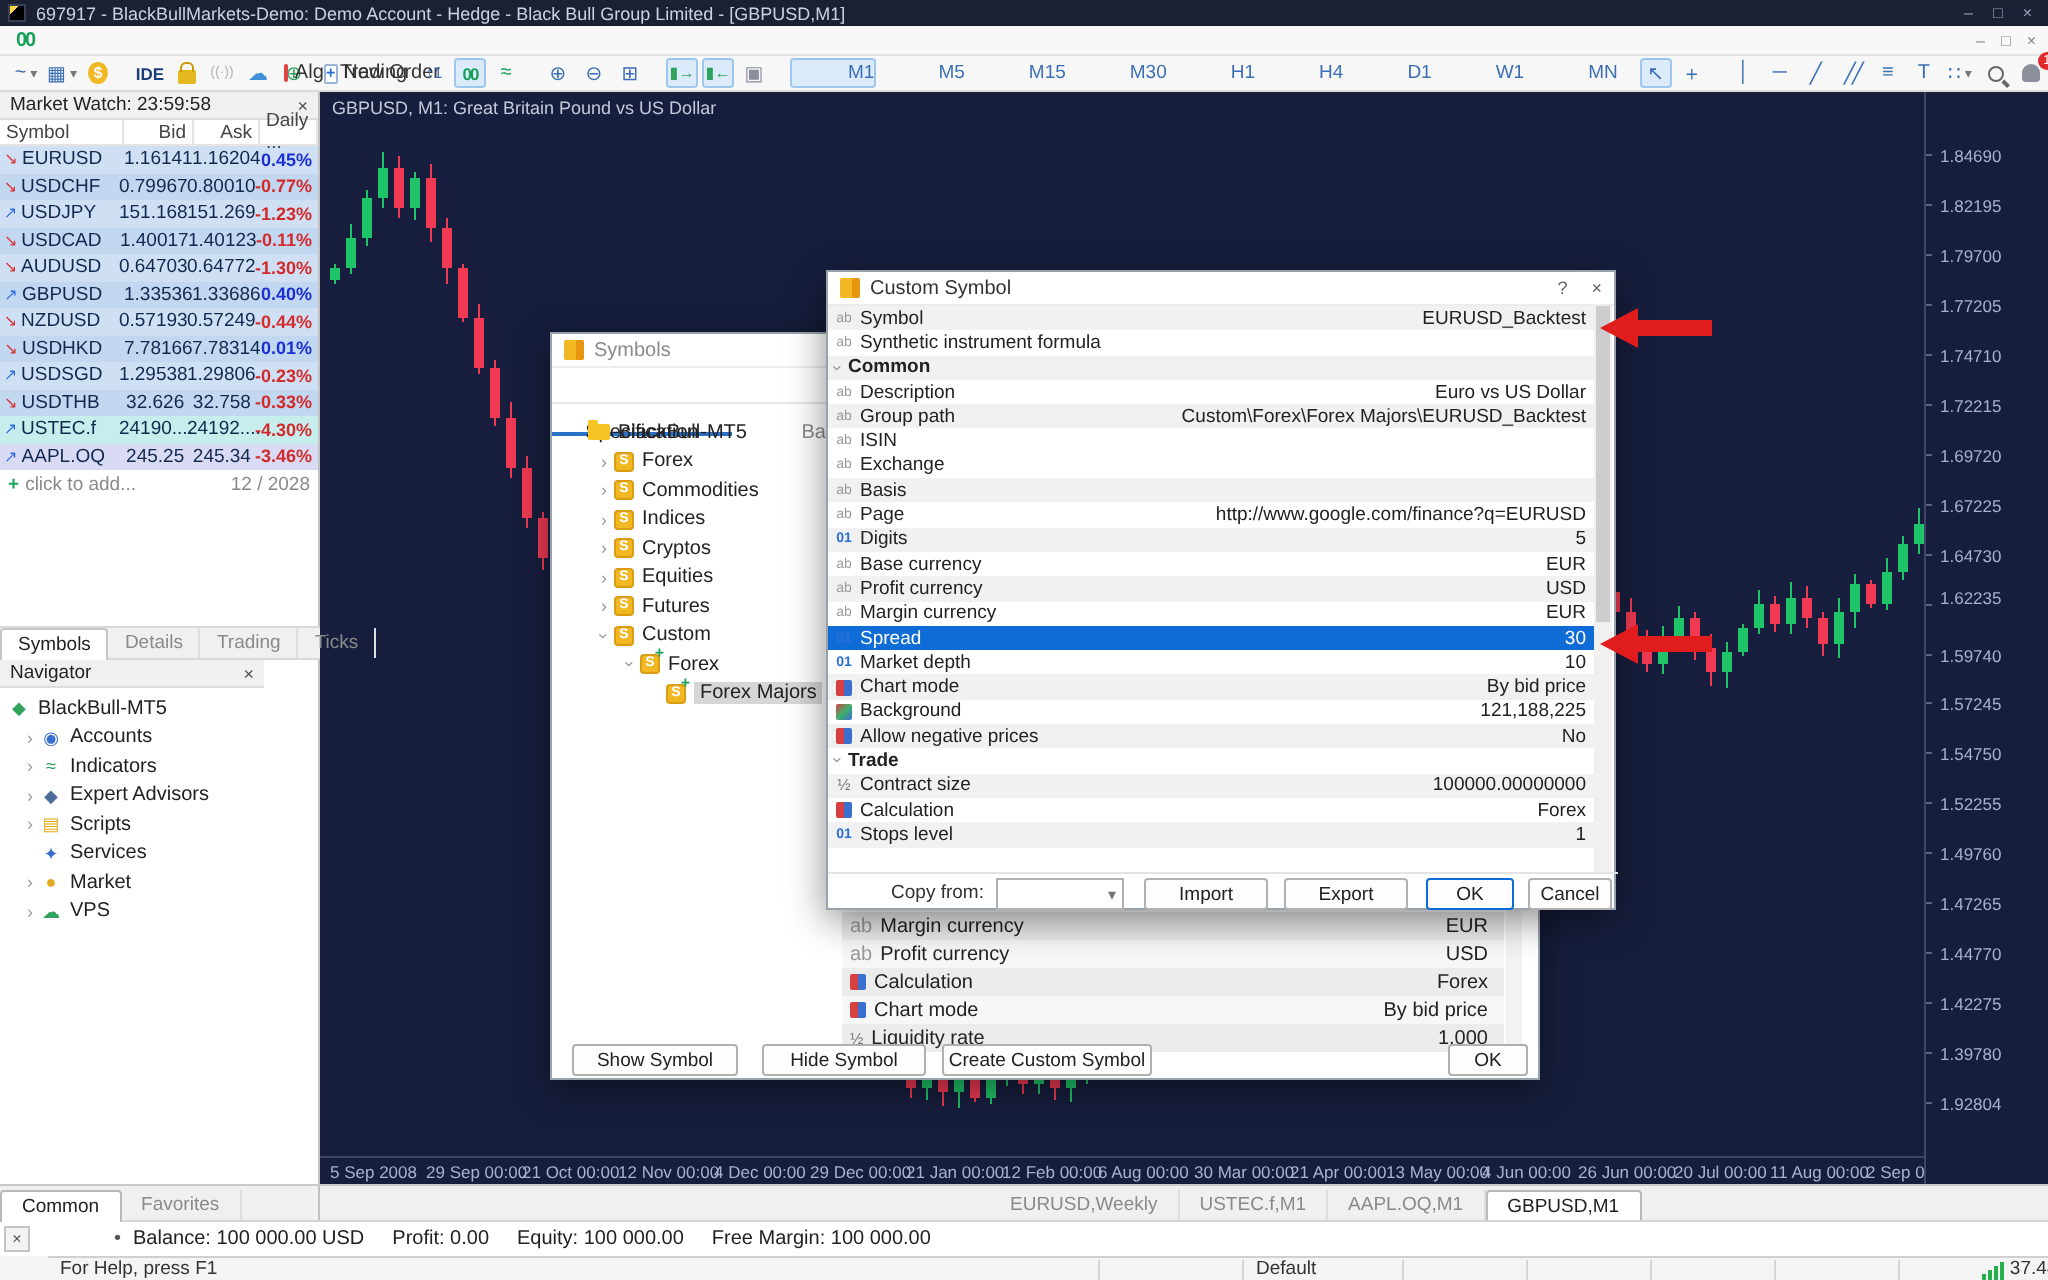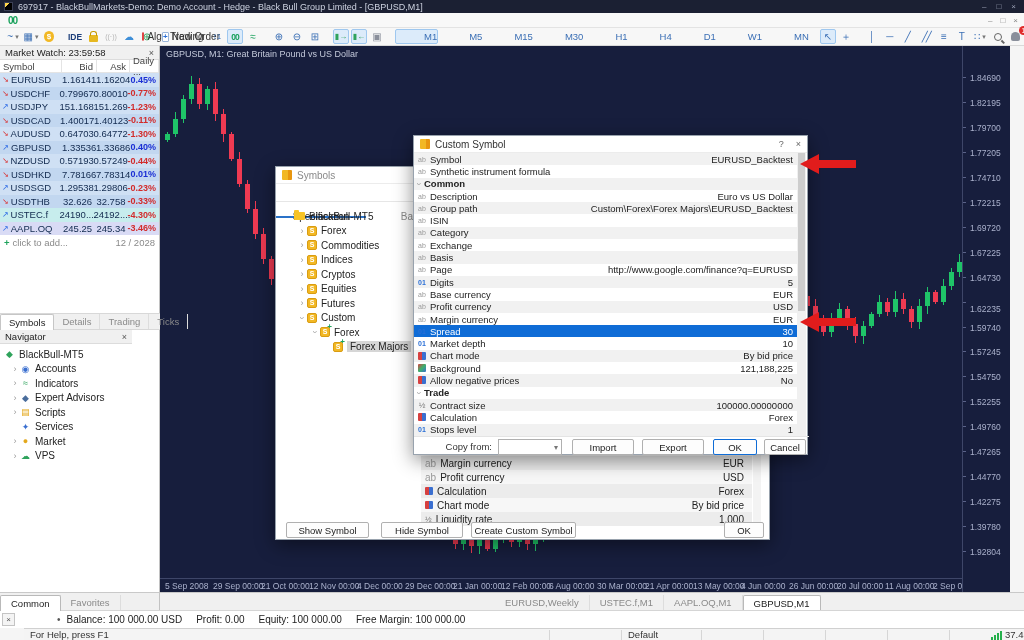--- a/index.html
+++ b/index.html
@@ -81,21 +81,21 @@
   .nav-ico { width:11px; height:11px; margin-right:4px; display:inline-flex; align-items:center; justify-content:center;
              font-size:9px; border-radius:2px; }
 
   
   .chart { position:absolute; left:160px; top:46px; width:802px; height:546px; background:#171e3d; overflow:hidden; z-index:1; }
   .chart-label { position:absolute; left:6px; top:3px; color:#c3c9da; font-size:9px; }
   #candles { position:absolute; left:0; top:0; width:802px; height:532px; }
   .wick,.body { position:absolute; }
   .time-band { position:absolute; left:0; top:532px; width:802px; height:14px; border-top:1px solid #3e4668; }
   .time-label { position:absolute; top:2px; color:#aab1cc; font-size:8.5px; white-space:nowrap; }
-  .price-axis { position:absolute; left:962px; top:46px; width:48px; height:546px; background:#171e3d;
+  .price-axis { position:absolute; left:962px; top:46px; width:62px; height:546px; background:#171e3d;
                 border-left:1px solid #3e4668; z-index:1; }
   .price-label { position:absolute; left:7px; color:#aab1cc; font-size:8.5px; }
   .price-tick { position:absolute; left:0; width:3px; height:1px; background:#5a6288; }
 
   
   .dialog { position:absolute; background:#fff; border:1px solid #98a2ad; box-shadow:0 5px 18px rgba(0,0,0,.45); }
   .dlg-title { height:17px; display:flex; align-items:center; padding:0 6px; font-size:10px; color:#333;
                background:#fff; border-bottom:1px solid #ececec; }
   .dlg-title .ico { width:10px; height:10px; background:#f2b824; border-radius:1px; margin-right:5px;
                     background-image:linear-gradient(90deg,#f2b824 0 6px,#e8960f 6px); }
@@ -668,21 +668,21 @@
       <span class="price-label" style="top: 126.8px;">1.74710</span>
       <span class="price-tick" style="top: 130.8px;"></span>
       <span class="price-label" style="top: 151.75px;">1.72215</span>
       <span class="price-tick" style="top: 155.75px;"></span>
       <span class="price-label" style="top: 176.7px;">1.69720</span>
       <span class="price-tick" style="top: 180.7px;"></span>
       <span class="price-label" style="top: 201.65px;">1.67225</span>
       <span class="price-tick" style="top: 205.65px;"></span>
       <span class="price-label" style="top: 226.6px;">1.64730</span>
       <span class="price-tick" style="top: 230.6px;"></span>
-      <span class="price-label" style="top: 258px;">1.62235</span>
+      <span class="price-label" style="top: 248px;">1.62235</span>
       <span class="price-tick" style="top: 255.55px;"></span>
       <span class="price-label" style="top: 276.5px;">1.59740</span>
       <span class="price-tick" style="top: 280.5px;"></span>
       <span class="price-label" style="top: 301.45px;">1.57245</span>
       <span class="price-tick" style="top: 305.45px;"></span>
       <span class="price-label" style="top: 326.4px;">1.54750</span>
       <span class="price-tick" style="top: 330.4px;"></span>
       <span class="price-label" style="top: 351.35px;">1.52255</span>
       <span class="price-tick" style="top: 355.35px;"></span>
       <span class="price-label" style="top: 376.3px;">1.49760</span>
@@ -851,27 +851,20 @@
           <span class="rnm">Group path</span>
           <span class="rvl">Custom\Forex\Forex Majors\EURUSD_Backtest</span>
         </div>
         <div class="cs-row" style="background: rgb(255, 255, 255);">
           <span class="ric">
             <span class="ic-ab">ab</span>
           </span>
           <span class="rnm">ISIN</span>
           <span class="rvl"></span>
         </div>
-        <div class="cs-row" style="background: rgb(241, 241, 241);">
-          <span class="ric">
-            <span class="ic-ab">ab</span>
-          </span>
-          <span class="rnm">Category</span>
-          <span class="rvl"></span>
-        </div>
         <div class="cs-row" style="background: rgb(255, 255, 255);">
           <span class="ric">
             <span class="ic-ab">ab</span>
           </span>
           <span class="rnm">Exchange</span>
           <span class="rvl"></span>
         </div>
         <div class="cs-row" style="background: rgb(241, 241, 241);">
           <span class="ric">
             <span class="ic-ab">ab</span>

